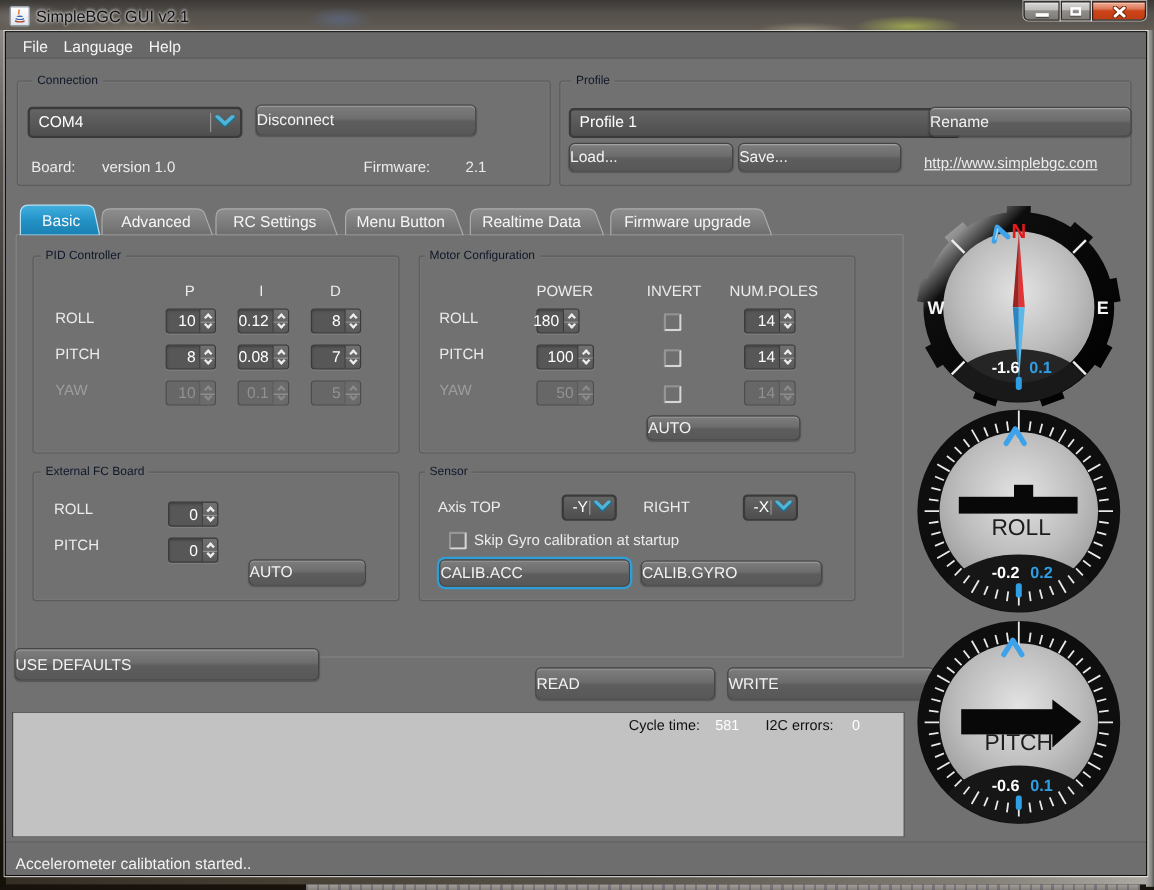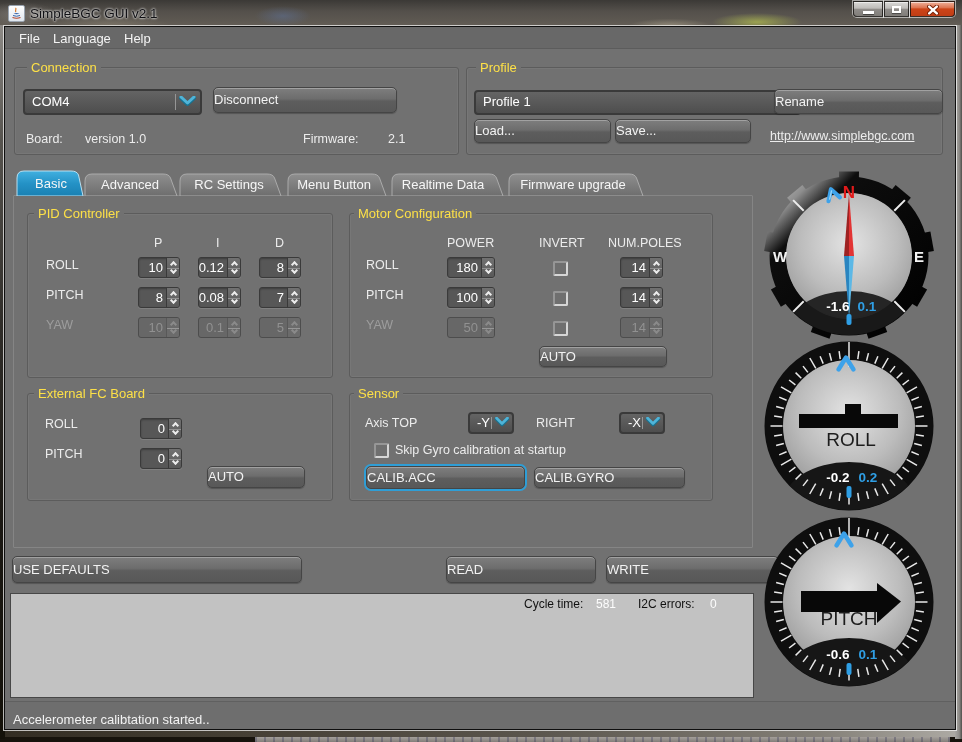--- a/index.html
+++ b/index.html
@@ -31,21 +31,21 @@
 #btn-min{left:853px;width:30px;background:linear-gradient(180deg,#d9d8d6 0%,#bdbbb8 45%,#908d8a 50%,#807d79 100%);border-radius:0 0 0 4px}
 #btn-max{left:884px;width:25px;background:linear-gradient(180deg,#d9d8d6 0%,#bdbbb8 45%,#908d8a 50%,#807d79 100%)}
 #btn-close{left:910px;width:45px;background:linear-gradient(180deg,#efb19b 0%,#dd7552 40%,#cc4418 50%,#c03d15 100%);border-radius:0 0 4px 0}
 .glyph-min{position:absolute;left:9px;top:9px;width:11px;height:3px;background:#fff;box-shadow:0 1px 1px rgba(0,0,0,.5)}
 .glyph-max{position:absolute;left:7px;top:4px;width:9px;height:7px;border:2px solid #fff;box-shadow:0 1px 1px rgba(0,0,0,.4)}
 
 #menubar{left:5px;top:27px;width:950px;height:22px;background:#686868;border-bottom:1px solid #5c5c5c}
 #menubar span{position:absolute;top:4px;font-size:13px;color:#f4f4f4}
 
 .grp{border:1px solid #5c5c5c;border-radius:3px;box-shadow:inset 0 0 0 1px rgba(255,255,255,.045)}
-.grplab{position:absolute;top:-8px;font-size:13px;color:#fde047;background:#717171;padding:0 4px;line-height:15px;white-space:nowrap}
+.grplab{position:absolute;top:-8px;font-size:10px;color:#0f172a;background:#717171;padding:0 4px;line-height:15px;white-space:nowrap}
 .lbl{position:absolute;font-size:12.5px;color:#ececec;white-space:nowrap}
 .dis{color:#9d9d9d !important}
 .btn{position:absolute;background:linear-gradient(180deg,#7e7e7e 0%,#6d6d6d 45%,#5d5d5d 55%,#585858 100%);border:1px solid #454545;border-radius:5px;color:#f2f2f2;font-size:13px;text-align:left;box-shadow:inset 0 1px 0 rgba(255,255,255,.28),0 1px 1px rgba(0,0,0,.25)}
 .combo{position:absolute;background:linear-gradient(180deg,#646464,#4e4e4e);border:2px solid #3a3a3a;border-radius:4px;color:#fff;font-size:13px}
 .combo .txt{position:absolute;left:7px;white-space:nowrap}
 .combo .sep{position:absolute;top:3px;bottom:3px;width:1px;background:#969696}
 .spin{position:absolute;background:#575757;border:1px solid #3a3a3a;border-radius:3px;box-shadow:inset 0 1px 2px rgba(0,0,0,.3),0 1px 0 rgba(255,255,255,.10)}
 .spin .val{position:absolute;right:16px;top:0;height:100%;font-size:13px;color:#fff;display:flex;align-items:center}
 .spin .arr{position:absolute;right:0;top:0;bottom:0;width:13px;border-left:1px solid #393939;background:linear-gradient(180deg,#717171,#595959);border-radius:0 2px 2px 0}
 .spin .arr::after{content:"";position:absolute;left:0;right:0;top:50%;height:1px;background:rgba(215,215,215,.4)}
@@ -248,21 +248,21 @@
 
 <div class="abs grp" style="left:349px;top:213px;width:364px;height:165px">
  <div class="grplab" style="left:4px">Motor Configuration</div>
 </div>
 <div class="lbl" style="left:447px;top:236px">POWER</div>
 <div class="lbl" style="left:539px;top:236px">INVERT</div>
 <div class="lbl" style="left:608px;top:236px">NUM.POLES</div>
 <div class="lbl" style="left:366px;top:258px">ROLL</div>
 <div class="lbl" style="left:366px;top:288px">PITCH</div>
 <div class="lbl dis" style="left:366px;top:318px">YAW</div>
-<div class="spin" style="left:447px;top:257px;width:48px;height:21px">
+<div class="spin" style="left:447px;top:257px;width:36px;height:21px">
     <div class="val">180</div>
     <div class="arr">
       <div class="tri-u"></div>
       <div class="tri-d"></div>
     </div>
   </div>
 <div class="spin" style="left:447px;top:287px;width:48px;height:21px">
     <div class="val">100</div>
     <div class="arr">
       <div class="tri-u"></div>
@@ -342,21 +342,21 @@
  <svg style="position:absolute;right:2px;top:3px" width="16" height="12" viewBox="0 0 16 12">
   <polyline points="2.5,2 8,7.5 13.5,2" fill="none" stroke="#19718f" stroke-width="3.6" stroke-linecap="round" stroke-linejoin="round"></polyline>
   <polyline points="2.5,1 8,6.5 13.5,1" fill="none" stroke="#4fb4d8" stroke-width="2.6" stroke-linecap="round" stroke-linejoin="round"></polyline>
  </svg>
 </div>
 <div class="cb" style="left:374px;top:443px"></div>
 <div class="lbl" style="left:395px;top:443px">Skip Gyro calibration at startup</div>
 <div class="btn" style="left:366px;top:466px;width:159px;height:23px;line-height:21px;box-shadow:0 0 0 2px #2f9ed6, inset 0 1px 0 rgba(255,255,255,.28)">CALIB.ACC</div>
 <div class="btn" style="left:534px;top:467px;width:151px;height:21px;line-height:19px">CALIB.GYRO</div>
 
-<div class="btn" style="left:12px;top:556px;width:290px;height:27px;line-height:25px">USE DEFAULTS</div>
+<div class="btn" style="left:12px;top:540px;width:254px;height:27px;line-height:25px">USE DEFAULTS</div>
 <div class="btn" style="left:446px;top:556px;width:150px;height:27px;line-height:25px">READ</div>
 <div class="btn" style="left:606px;top:556px;width:173px;height:27px;line-height:25px">WRITE</div>
 
 <div class="abs" id="console">
  <span class="k" style="left:513px">Cycle time:</span>
  <span class="v" style="left:585px">581</span>
  <span class="k" style="left:627px">I2C errors:</span>
  <span class="v" style="left:699px">0</span>
 </div>
 <div class="abs" id="statusbar">

